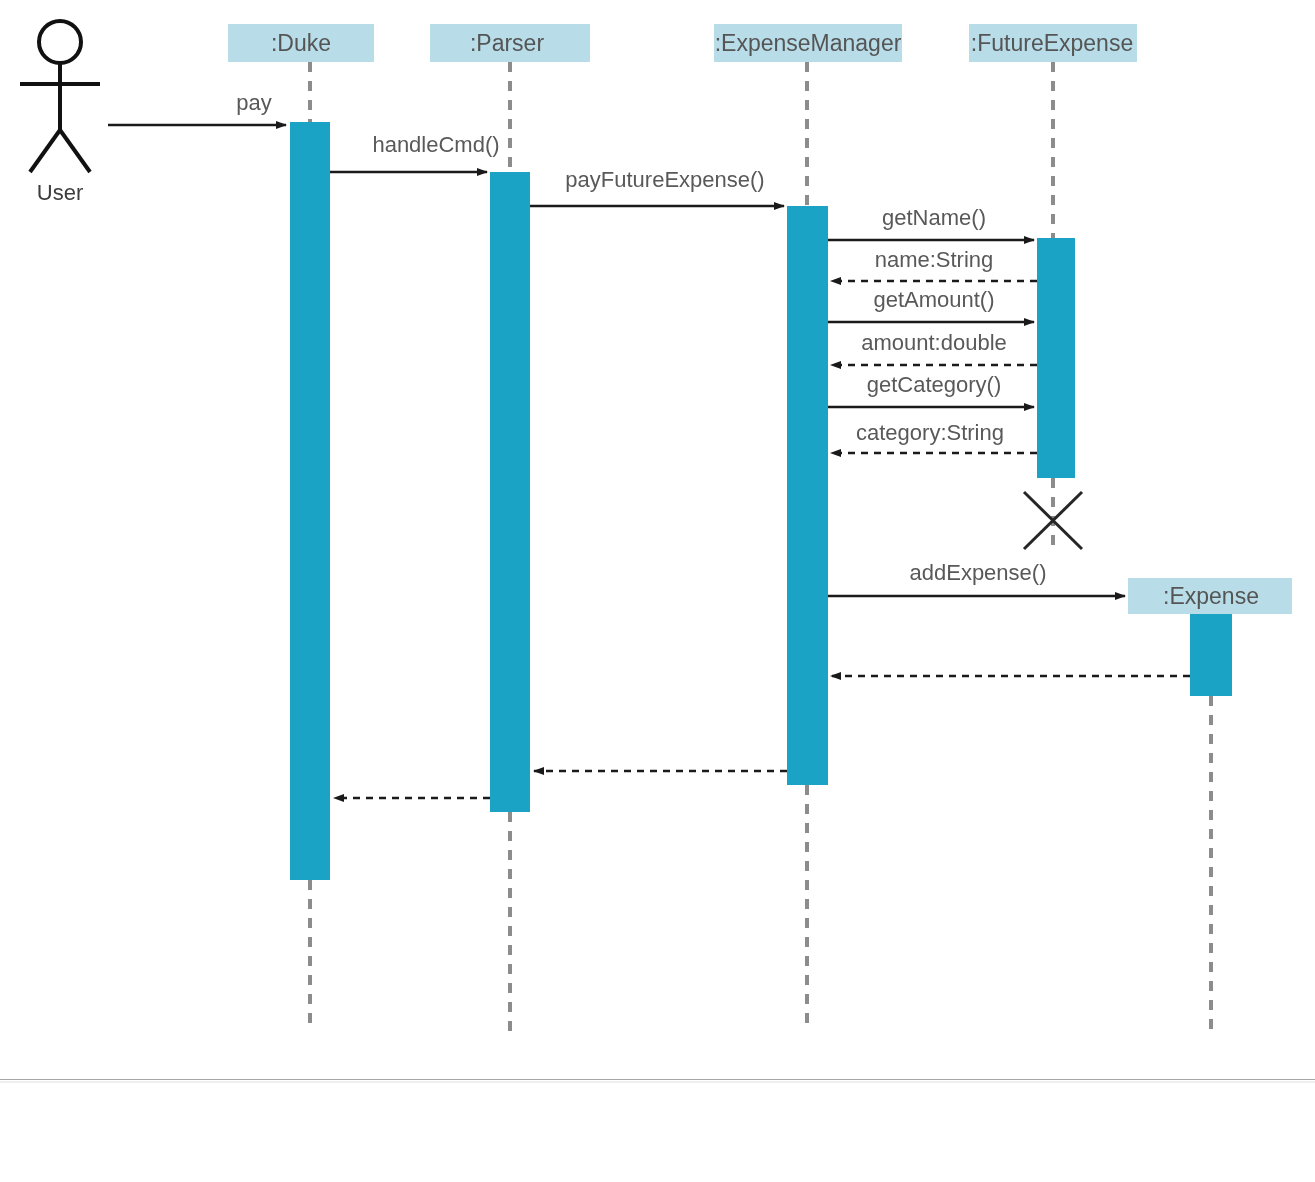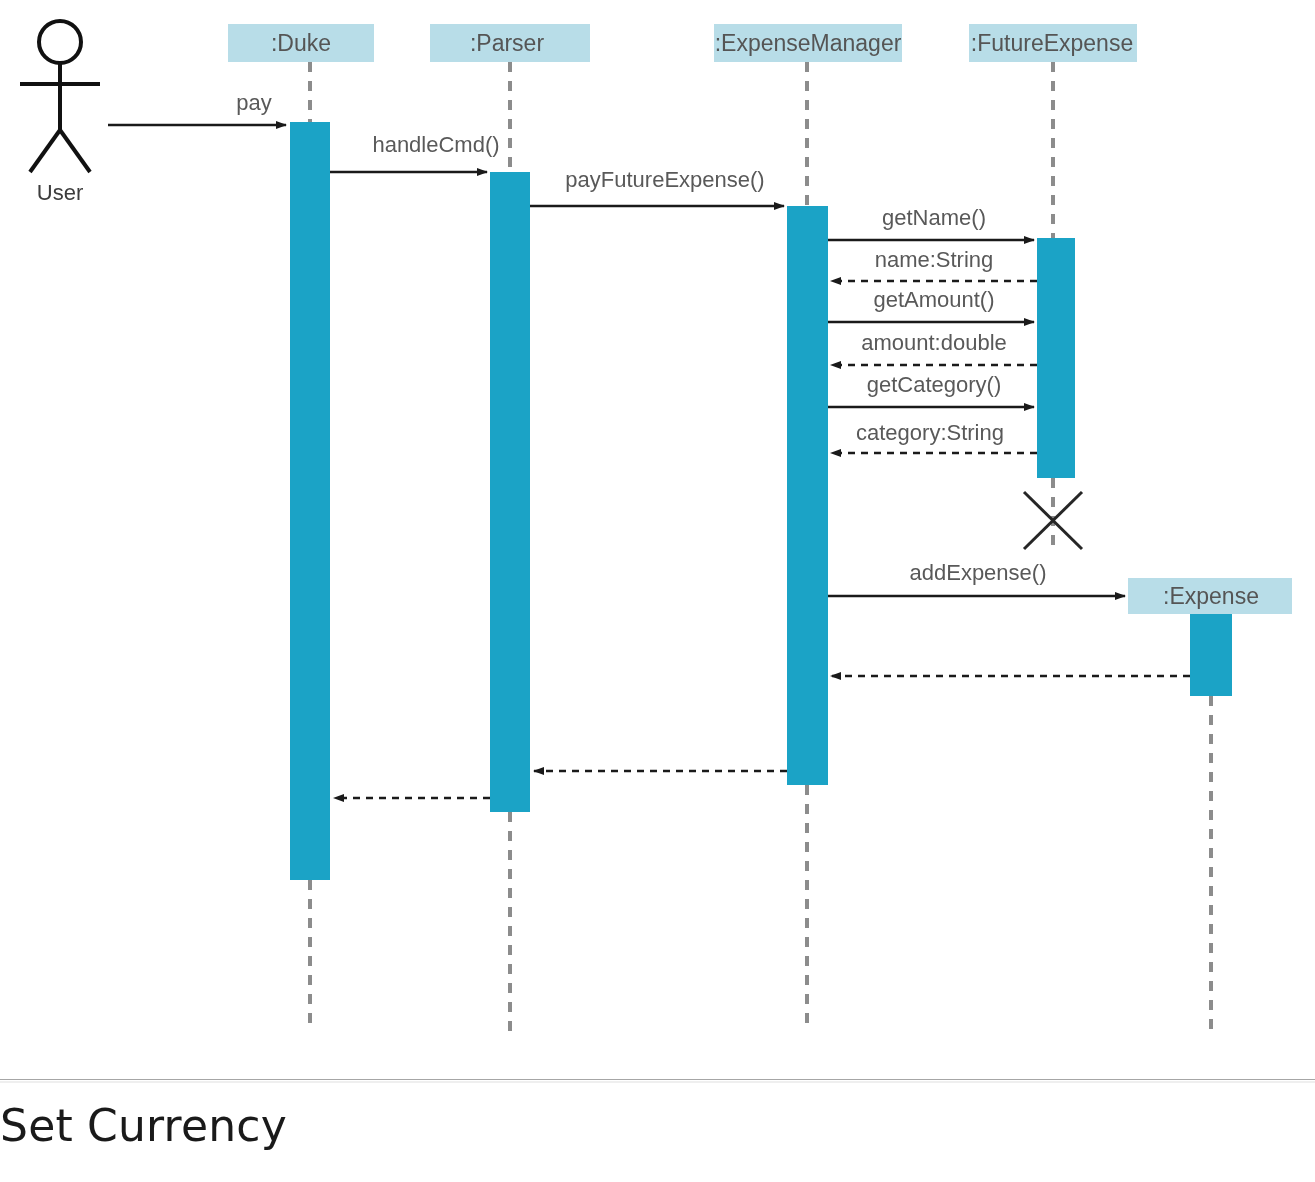--- a/index.html
+++ b/index.html
@@ -199,15 +199,14 @@
 
     <g>
       <line x1="490" y1="798" x2="334" y2="798" stroke="#1a1a1a" stroke-width="2.5" stroke-dasharray="7,6" marker-end="url(#arrowFilled)"></line>
     </g>
 
   </svg>
 
   <div class="divider"></div>
   <div class="divider-shadow"></div>
 
-  <div class="section-heading">Set Currency</div>
 
 </div>
 
 </body></html>

